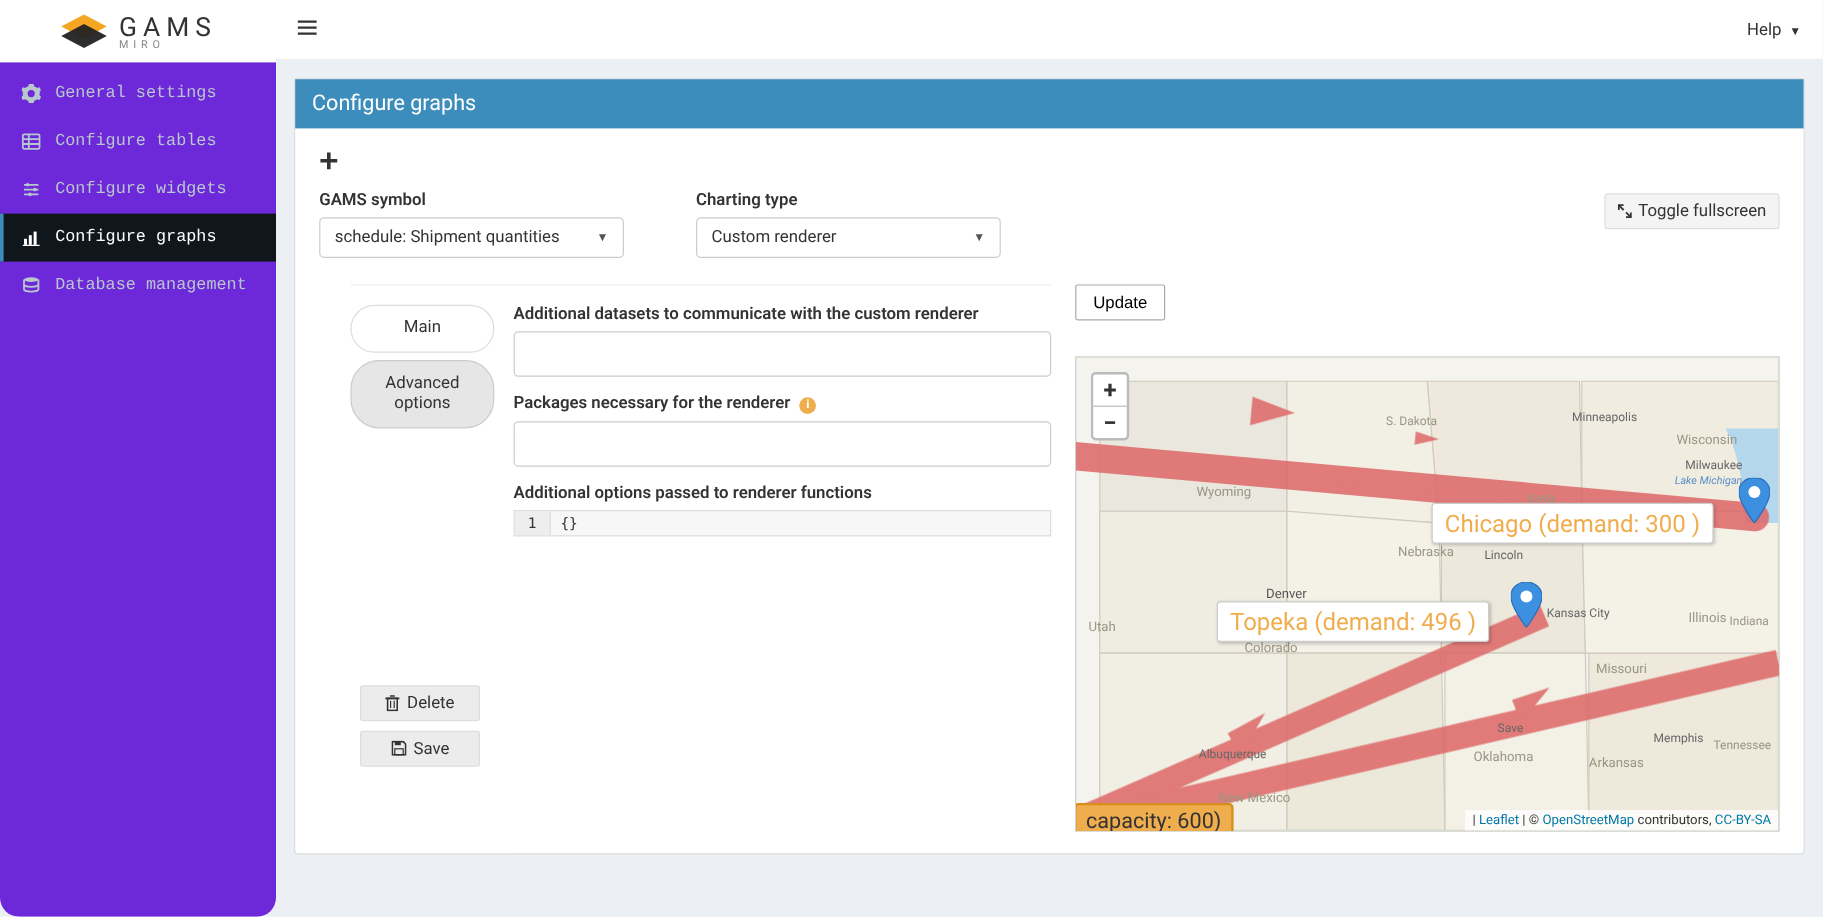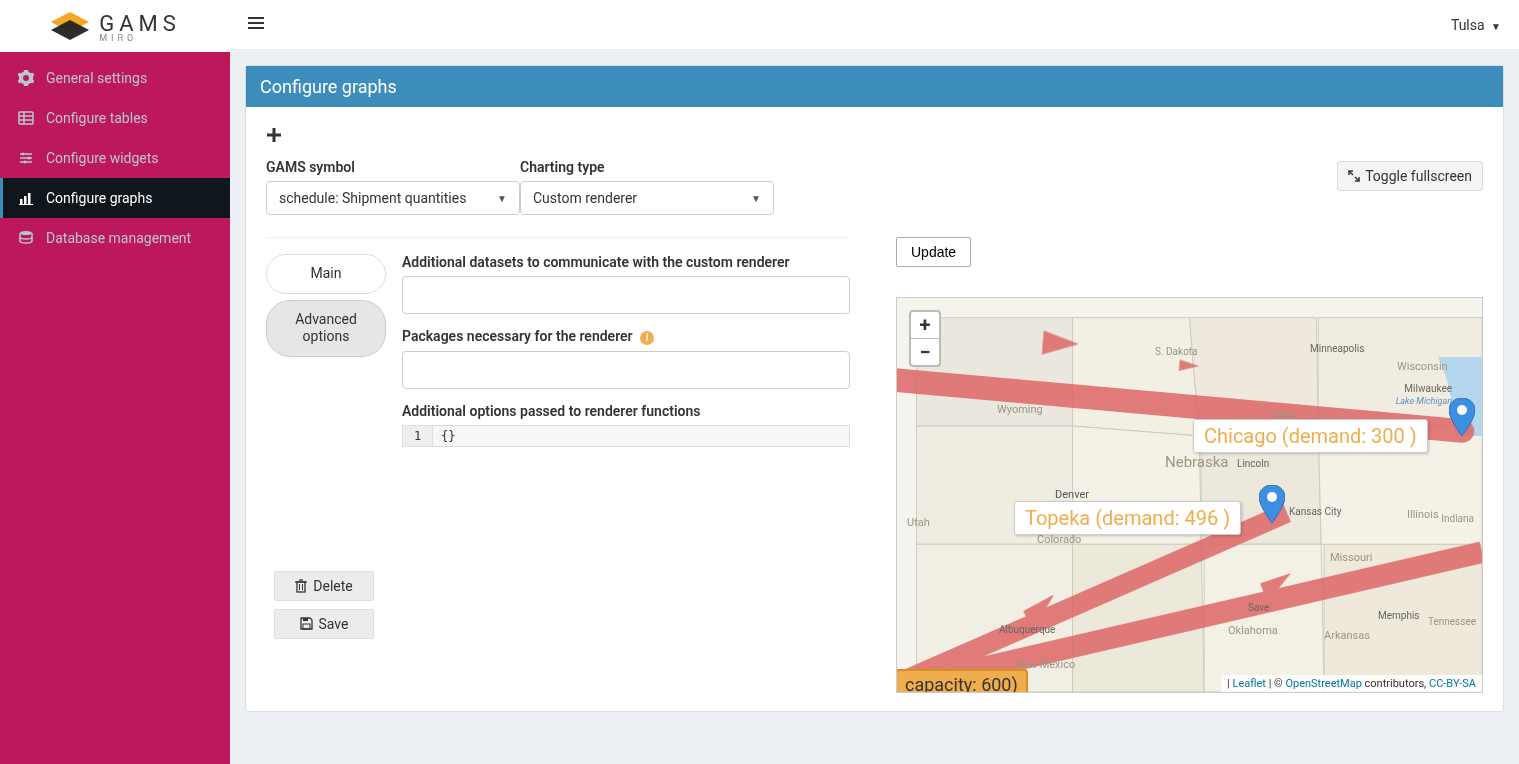--- a/index.html
+++ b/index.html
@@ -1,44 +1,44 @@
 <!DOCTYPE html>
 <html><head>
 <meta charset="utf-8">
 <style>
 * { box-sizing: border-box; margin: 0; padding: 0; }
 body { font-family: -apple-system, BlinkMacSystemFont, "Segoe UI", Roboto, "Helvetica Neue", Arial, sans-serif; font-size: 14px; color: #333; background: #ecf0f5; }
 .app { display: flex; height: 764px; width: 1519px; overflow: hidden; }
-.sidebar { width: 230px; background: #be185d; color: #b8c7ce; flex-shrink: 0; }
+.sidebar { width: 230px; background: #6d28d9; color: #b8c7ce; flex-shrink: 0; border-radius: 16px; }
 .logo-area { background: #fff; text-align: center; padding: 10px 0 8px 0; }
 .logo-area svg { display: inline-block; }
 .logo-text-main { font-size: 22px; letter-spacing: 5px; color: #333; font-weight: 400; }
 .logo-sub { font-size: 9px; color: #888; letter-spacing: 4px; margin-top: -3px; }
-.nav { list-style: none; padding-top: 6px; }
+.nav { list-style: none; padding-top: 6px; font-family: Liberation Mono, monospace; }
 .nav li { display: flex; align-items: center; padding: 12px 15px; color: #b8c7ce; cursor: pointer; font-size: 14px; border-left: 3px solid transparent;}
 .nav li.active { background: #10171c; color: #fff; border-left: 3px solid #3c8dbc;}
 .nav li .nav-icon { width: 20px; display: inline-flex; margin-right: 8px; }
 .topbar { height: 50px; background: #fff; display: flex; align-items: center; justify-content: space-between; padding: 0 18px; border-bottom: 1px solid #eee; }
 .hamburger { cursor: pointer; }
 .help-drop { cursor: pointer; font-size: 14px; color: #333; }
 .help-drop .caret { font-size: 10px; margin-left: 3px; }
 .main { flex: 1; display: flex; flex-direction: column; background: #ecf0f5; overflow: hidden;}
 .content-wrap { padding: 15px; flex:1; overflow:auto;}
 .panel { background: #fff; border: 1px solid #ddd; border-radius: 3px; }
 .panel-header { background: #3c8dbc; color: #fff; padding: 10px 14px; font-size: 18px; }
 .panel-body { padding: 18px 20px; }
-.top-ctrls { display: flex; align-items: flex-start; position: relative;}
+.top-ctrls { display: flex; gap: 60px; align-items: flex-start; position: relative;}
 .plus-btn { font-size: 22px; font-weight: bold; color: #333; cursor: pointer; line-height: 1;}
 .form-group { margin-bottom: 14px; }
 .label { font-weight: 600; font-size: 14px; margin-bottom: 6px; display:block;}
 .dropdown { width: 254px; border: 1px solid #ccc; border-radius: 4px; padding: 8px 12px; display: flex; justify-content: space-between; align-items: center; background: #fff; cursor: pointer; font-size: 14px;}
 .dropdown .arrow { font-size: 10px; color: #555; }
 .toggle-full { position: absolute; right: 0; top: 2px; background: #f4f4f4; border: 1px solid #ddd; border-radius: 3px; padding: 6px 10px; font-size: 14px; cursor: pointer; display:flex; align-items:center; gap:5px;}
 .row-body { display: flex; gap: 20px; margin-top: 8px; }
-.left-col { width: 610px; display:flex; gap:16px; }
+.left-col { width: 610px; display:flex; gap:16px;justify-content:flex-end; }
 .tabs { display:flex; flex-direction:column; gap:6px; width:120px; }
 .tab-pill { border:1px solid #ddd; border-radius: 24px; padding: 10px 8px; text-align:center; font-size:14px; cursor:pointer; background:#fff; line-height:1.25;}
 .tab-pill.active { background:#e6e6e6; border-color:#ccc;}
 .adv-fields { flex:1; }
 .input-box { width:100%; border:1px solid #ccc; border-radius:4px; min-height:38px; padding:6px 10px; background:#fff; font-size:14px;}
 .info-icon { display:inline-flex; width:14px; height:14px; border-radius:50%; background:#f0ad4e; color:#fff; font-size:10px; align-items:center; justify-content:center; margin-left:4px; font-weight:bold;}
 .code-box { border:1px solid #ddd; background:#f7f7f7; display:flex; font-family: monospace; font-size:12px;}
 .code-gutter { width:30px; text-align:center; background:#eee; padding:3px 0; border-right:1px solid #ddd;}
 .code-content { padding:3px 8px;}
 .btns-row { margin-top: 110px; display:flex; flex-direction:column; gap:8px; width:100px;}
@@ -133,21 +133,21 @@
   <div class="main">
     <div class="topbar">
       <span class="hamburger">
         <svg width="16" height="14" viewBox="0 0 16 14">
             <line x1="0" y1="2" x2="16" y2="2" stroke="#333" stroke-width="2"></line>
             <line x1="0" y1="7" x2="16" y2="7" stroke="#333" stroke-width="2"></line>
             <line x1="0" y1="12" x2="16" y2="12" stroke="#333" stroke-width="2"></line>
           </svg>
       </span>
       <span class="help-drop">
-        <span>Tulsa</span>
+        <span>Help</span>
         <span class="caret">▼</span>
       </span>
     </div>
 
     <div class="content-wrap">
       <div class="panel">
         <div class="panel-header">Configure graphs</div>
         <div class="panel-body">
 
           <div class="plus-btn" style="margin-bottom:12px;">
@@ -264,21 +264,21 @@
                     <path d="M-40 82 L580 138" stroke-width="2" fill="none"></path>
                     <polygon points="290,64 308,68 290,74" transform="rotate(6 298 69)"></polygon>
                     <path d="M-20 400 L400 218" stroke-width="20" fill="none"></path>
                     <polygon points="130,318 160,302 140,336"></polygon>
                     <path d="M-20 400 L600 258" stroke-width="22" fill="none"></path>
                     <polygon points="373,290 403,280 380,308"></polygon>
                   </g>
                 </svg>
 
                 <div style="position:absolute; left:100px; top:105px; font-size:11px; color:#9a9684;">Wyoming</div>
-                <div style="position:absolute; left:268px; top:155px; font-size:15px; color:#9a9684;">Nebraska</div>
+                <div style="position:absolute; left:268px; top:155px; font-size:11px; color:#9a9684;">Nebraska</div>
                 <div style="position:absolute; left:340px; top:160px; font-size:10px; color:#666;">Lincoln</div>
                 <div style="position:absolute; left:158px; top:190px; font-size:11px; color:#555;">Denver</div>
                 <div style="position:absolute; left:140px; top:235px; font-size:11px; color:#9a9684;">Colorado</div>
                 <div style="position:absolute; left:283px; top:225px; font-size:11px; color:#9a9684;">Kansas</div>
                 <div style="position:absolute; left:392px; top:208px; font-size:10px; color:#666;">Kansas City</div>
                 <div style="position:absolute; left:433px; top:253px; font-size:11px; color:#9a9684;">Missouri</div>
                 <div style="position:absolute; left:351px; top:304px; font-size:10px; color:#666;">Save</div>
                 <div style="position:absolute; left:331px; top:326px; font-size:11px; color:#9a9684;">Oklahoma</div>
                 <div style="position:absolute; left:427px; top:331px; font-size:11px; color:#9a9684;">Arkansas</div>
                 <div style="position:absolute; left:481px; top:312px; font-size:10px; color:#666;">Memphis</div>

